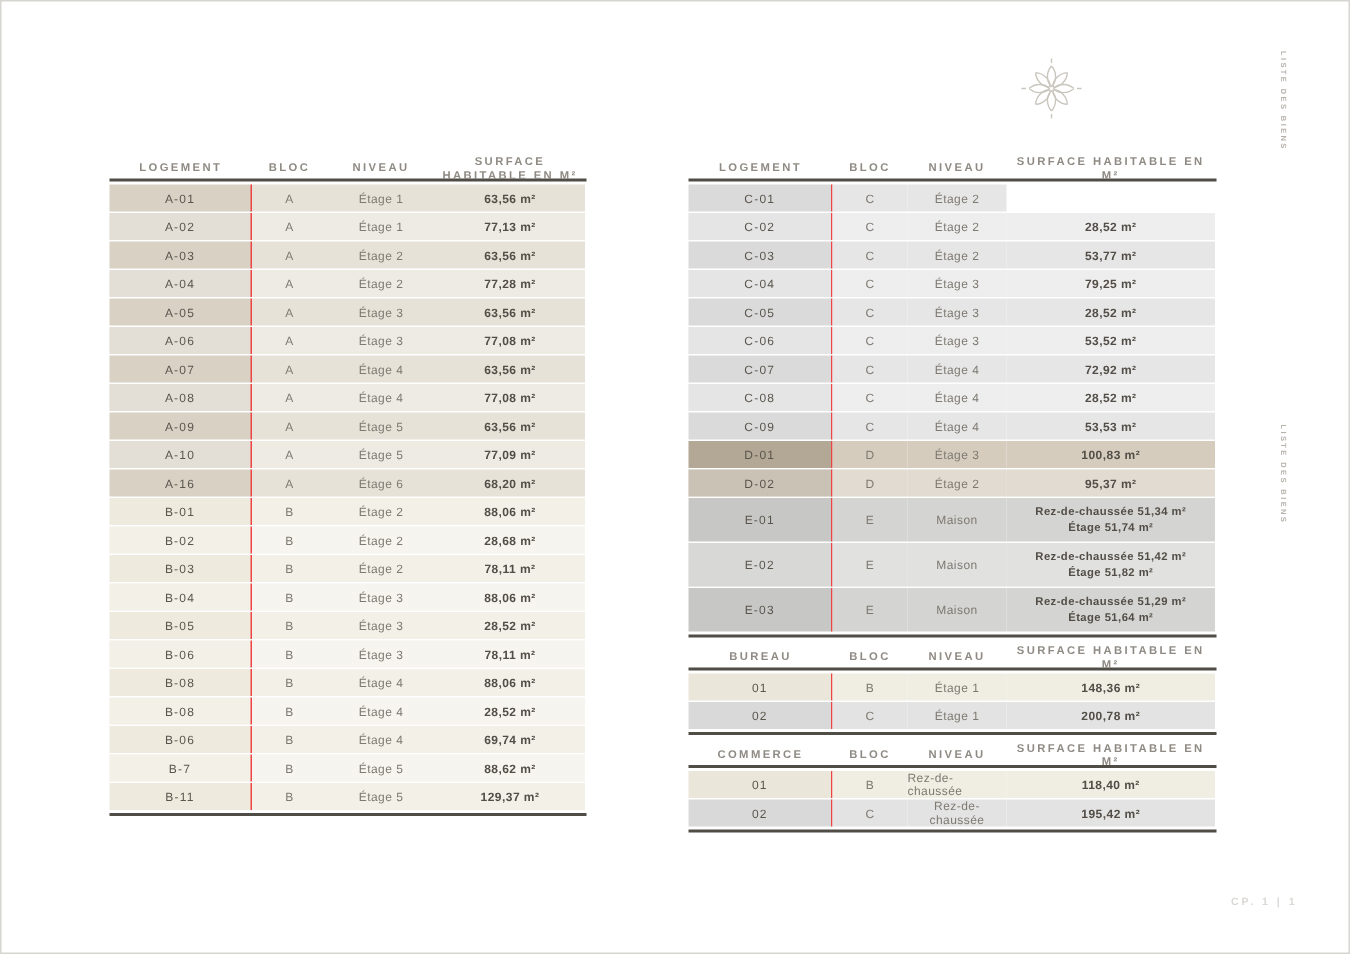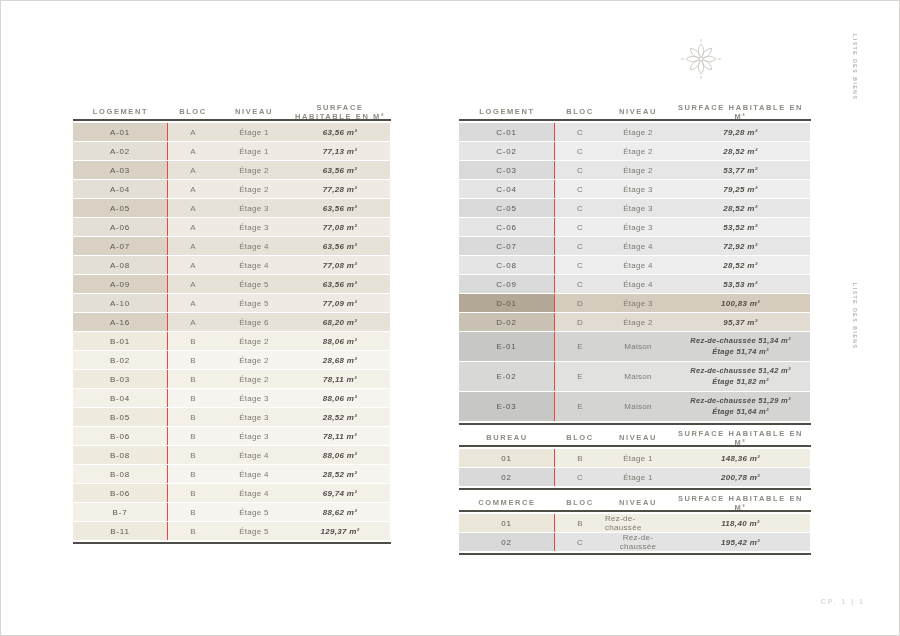--- a/index.html
+++ b/index.html
@@ -40,21 +40,21 @@
   }
   .row{display:flex;height:18px;border-bottom:1px solid #ffffff;box-sizing:content-box;}
   .row:last-child{border-bottom:none;text-align:center;}
   .row.tall{height:29px;}
   .td{
     display:flex;flex-direction:column;align-items:center;justify-content:center;
     font-size:8px;color:#7e7a72;box-sizing:border-box;letter-spacing:.3px;
   }
   .td.c1{background:var(--c1);border-right:1px solid #ef4444;color:#5a564e;font-weight:500;letter-spacing:.8px;}
   .td.c2,.td.c3,.td.c4{background:var(--c2);}
-  .td.c4{color:#524e47;font-weight:700;font-style:italic;}
+  .td.c4{color:#524e47;font-weight:700;}
   .row.alt .td{background-image:linear-gradient(rgba(255,255,255,.30),rgba(255,255,255,.30));}
   .surf-line{line-height:10.5px;font-size:7.5px;white-space:nowrap;}
   
   .tw-left .c1{width:95px;} .tw-left .c2{width:50px;} .tw-left .c3{width:72px;} .tw-left .c4{width:100px;}
   .tw-right .c1{width:96px;} .tw-right .c2{width:50px;} .tw-right .c3{width:66px;} .tw-right .c4{width:139px;}
 </style>
 </head>
 <body>
 
 <div class="page">
@@ -232,21 +232,20 @@
           <div class="th c1">LOGEMENT</div>
           <div class="th c2">BLOC</div>
           <div class="th c3">NIVEAU</div>
           <div class="th c4">SURFACE HABITABLE EN M²</div>
         </div>
         <div class="rows">
           <div class="row" style="--c1: #dadada; --c2: #e6e6e6;">
             <div class="td c1">C-01</div>
             <div class="td c2">C</div>
             <div class="td c3">Étage 2</div>
-            <div class="td c4">79,28 m²</div>
           </div>
           <div class="row alt" style="--c1: #dadada; --c2: #e6e6e6;">
             <div class="td c1">C-02</div>
             <div class="td c2">C</div>
             <div class="td c3">Étage 2</div>
             <div class="td c4">28,52 m²</div>
           </div>
           <div class="row" style="--c1: #dadada; --c2: #e6e6e6;">
             <div class="td c1">C-03</div>
             <div class="td c2">C</div>

